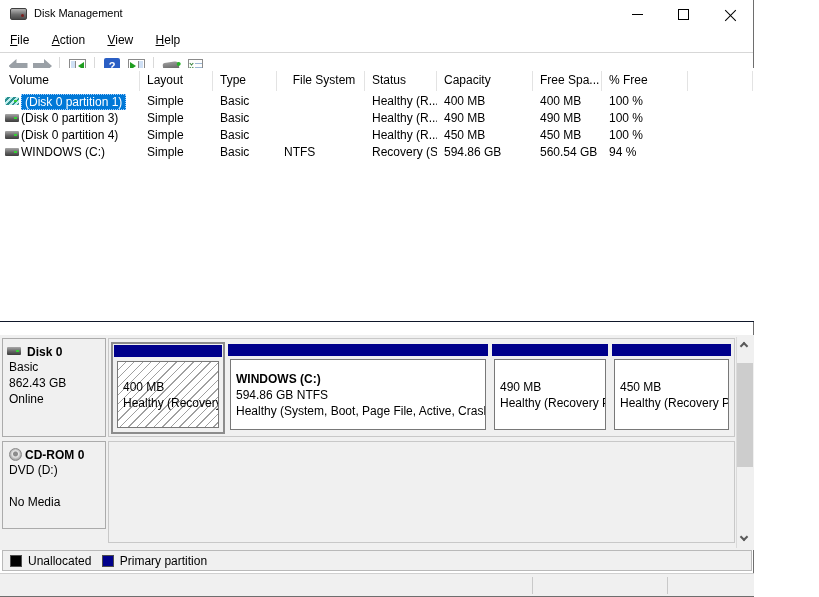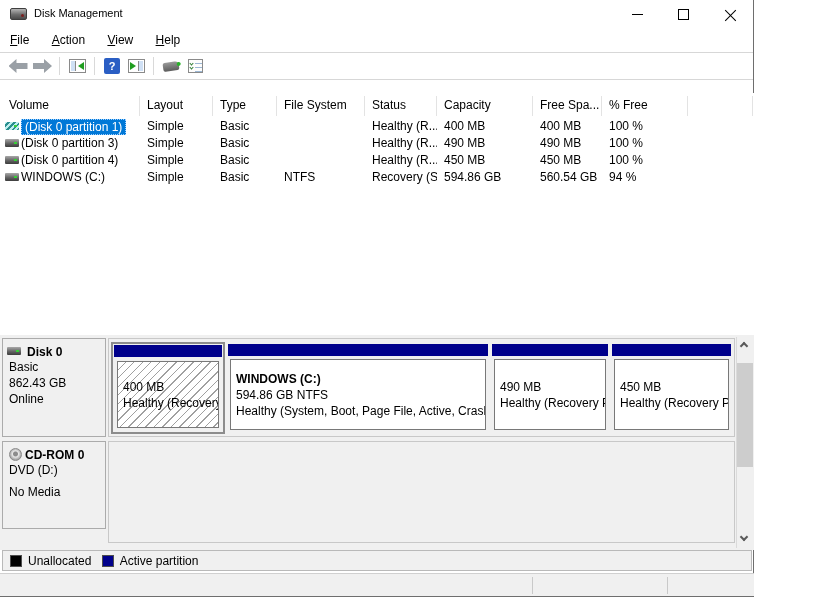--- a/index.html
+++ b/index.html
@@ -44,21 +44,21 @@
               display:flex; align-items:center; justify-content:center; border-radius:2px; }
   .scan-ico { position:relative; width:16px; height:9px; background:linear-gradient(#9a9a9a,#5c5c5c); border-radius:2px 4px 2px 2px; transform:rotate(-8deg); }
   .scan-ico::after { content:""; position:absolute; right:-2px; top:1px; width:4px; height:4px; background:#27b227; border-radius:50%; }
   .list-ico { position:relative; width:15px; height:14px; background:#fdfdfd; border:1px solid #8a8a8a; }
   .list-ico i { position:absolute; left:6px; height:1px; width:7px; background:#9bb7d4; }
   .list-ico i:nth-child(1){top:3px;} .list-ico i:nth-child(2){top:7px;} .list-ico i:nth-child(3){top:11px;}
   .list-ico b { position:absolute; left:1px; width:3px; height:3px; border-left:1px solid #2e7d32; border-bottom:1px solid #2e7d32; transform:rotate(-45deg); }
   .list-ico b:nth-child(4){top:2px;} .list-ico b:nth-child(5){top:6px;}
 
   
-  .listpane { position:absolute; left:0; top:93px; width:754px; height:254px; background:#fff; border-bottom:3px solid #0f172a; }
+  .listpane { position:absolute; left:0; top:68px; width:754px; height:254px; background:#fff; border-bottom:1px solid #0f172a; }
   .lp-header { position:absolute; left:0; top:3px; width:100%; height:20px; }
   .hcell { position:absolute; top:0; height:20px; line-height:19px; padding-left:7px; border-right:1px solid #e3e3e3; overflow:hidden; white-space:nowrap; }
   .lrow { position:absolute; left:0; width:100%; height:17px; line-height:17px; }
   .cell { position:absolute; top:0; height:17px; padding-left:7px; overflow:hidden; white-space:nowrap; }
   .drive-ico { position:absolute; left:5px; top:4px; width:14px; height:8px;
                background:linear-gradient(#a8a8a8,#5f5f5f 60%,#3c3c3c); border-radius:1px; }
   .drive-ico::after { content:""; position:absolute; right:2px; top:3px; width:3px; height:2px; background:#35d035; }
   .drive-ico.hatched { background:repeating-linear-gradient(135deg,#bfeeee 0 2px,#2a8f8f 2px 4px); }
   .vol-label { position:absolute; left:21px; top:0; }
   .sel .vol-label { background:#0078d7; color:#fff; padding:0 3px; border:1px dotted #9ecfff; line-height:14px; top:1px; }
@@ -160,21 +160,21 @@
             <b></b>
           </span>
       </div>
     </div>
 
     <div class="listpane">
       <div class="lp-header">
         <div class="hcell" style="left:2px;   width:138px;">Volume</div>
         <div class="hcell" style="left:140px; width:73px;">Layout</div>
         <div class="hcell" style="left:213px; width:64px;">Type</div>
-        <div class="hcell" style="left:277px; width:88px;">File System</div>
+        <div class="hcell" style="left:277px; width:88px;text-align:center;">File System</div>
         <div class="hcell" style="left:365px; width:72px;">Status</div>
         <div class="hcell" style="left:437px; width:96px;">Capacity</div>
         <div class="hcell" style="left:533px; width:69px;">Free Spa...</div>
         <div class="hcell" style="left:602px; width:86px;">% Free</div>
         <div class="hcell" style="left:688px; width:65px;"></div>
       </div>
 
       <div class="lrow sel" style="top:25px;">
         <span class="drive-ico hatched"></span>
         <span class="vol-label">(Disk 0 partition 1)</span>
@@ -266,21 +266,21 @@
             <div>Healthy (Recovery P</div>
           </div>
         </div>
       </div>
 
       <div class="info-cell" style="top:106px; height:88px;">
         <div class="info-name">
           <span class="cd-ico"></span><span>CD-ROM 0</span>
         </div>
         <div style="line-height:16px;">DVD (D:)</div>
-        <div style="line-height:16px; margin-top:6px;">No Media</div>
+        <div style="line-height:16px; margin-top:16px;">No Media</div>
       </div>
       <div class="gcell" style="top:106px; height:102px;"></div>
 
       <div class="vscroll">
         <div class="sb-btn sb-up">
             <span class="chev up"></span>
           </div>
         <div class="sb-thumb"></div>
         <div class="sb-btn sb-down">
             <span class="chev down"></span>
@@ -288,21 +288,21 @@
       </div>
     </div>
 
     <div class="legend">
       <span class="leg-item">
         <span class="leg-sq" style="background: rgb(0, 0, 0);"></span>
         <span>Unallocated</span>
       </span>
       <span class="leg-item">
         <span class="leg-sq" style="background: rgb(0, 0, 139);"></span>
-        <span>Active partition</span>
+        <span>Primary partition</span>
       </span>
     </div>
 
     <div class="statusbar">
       <span class="sb-div" style="left:532px;"></span>
       <span class="sb-div" style="left:667px;"></span>
     </div>
 
   </div>
 </div>

